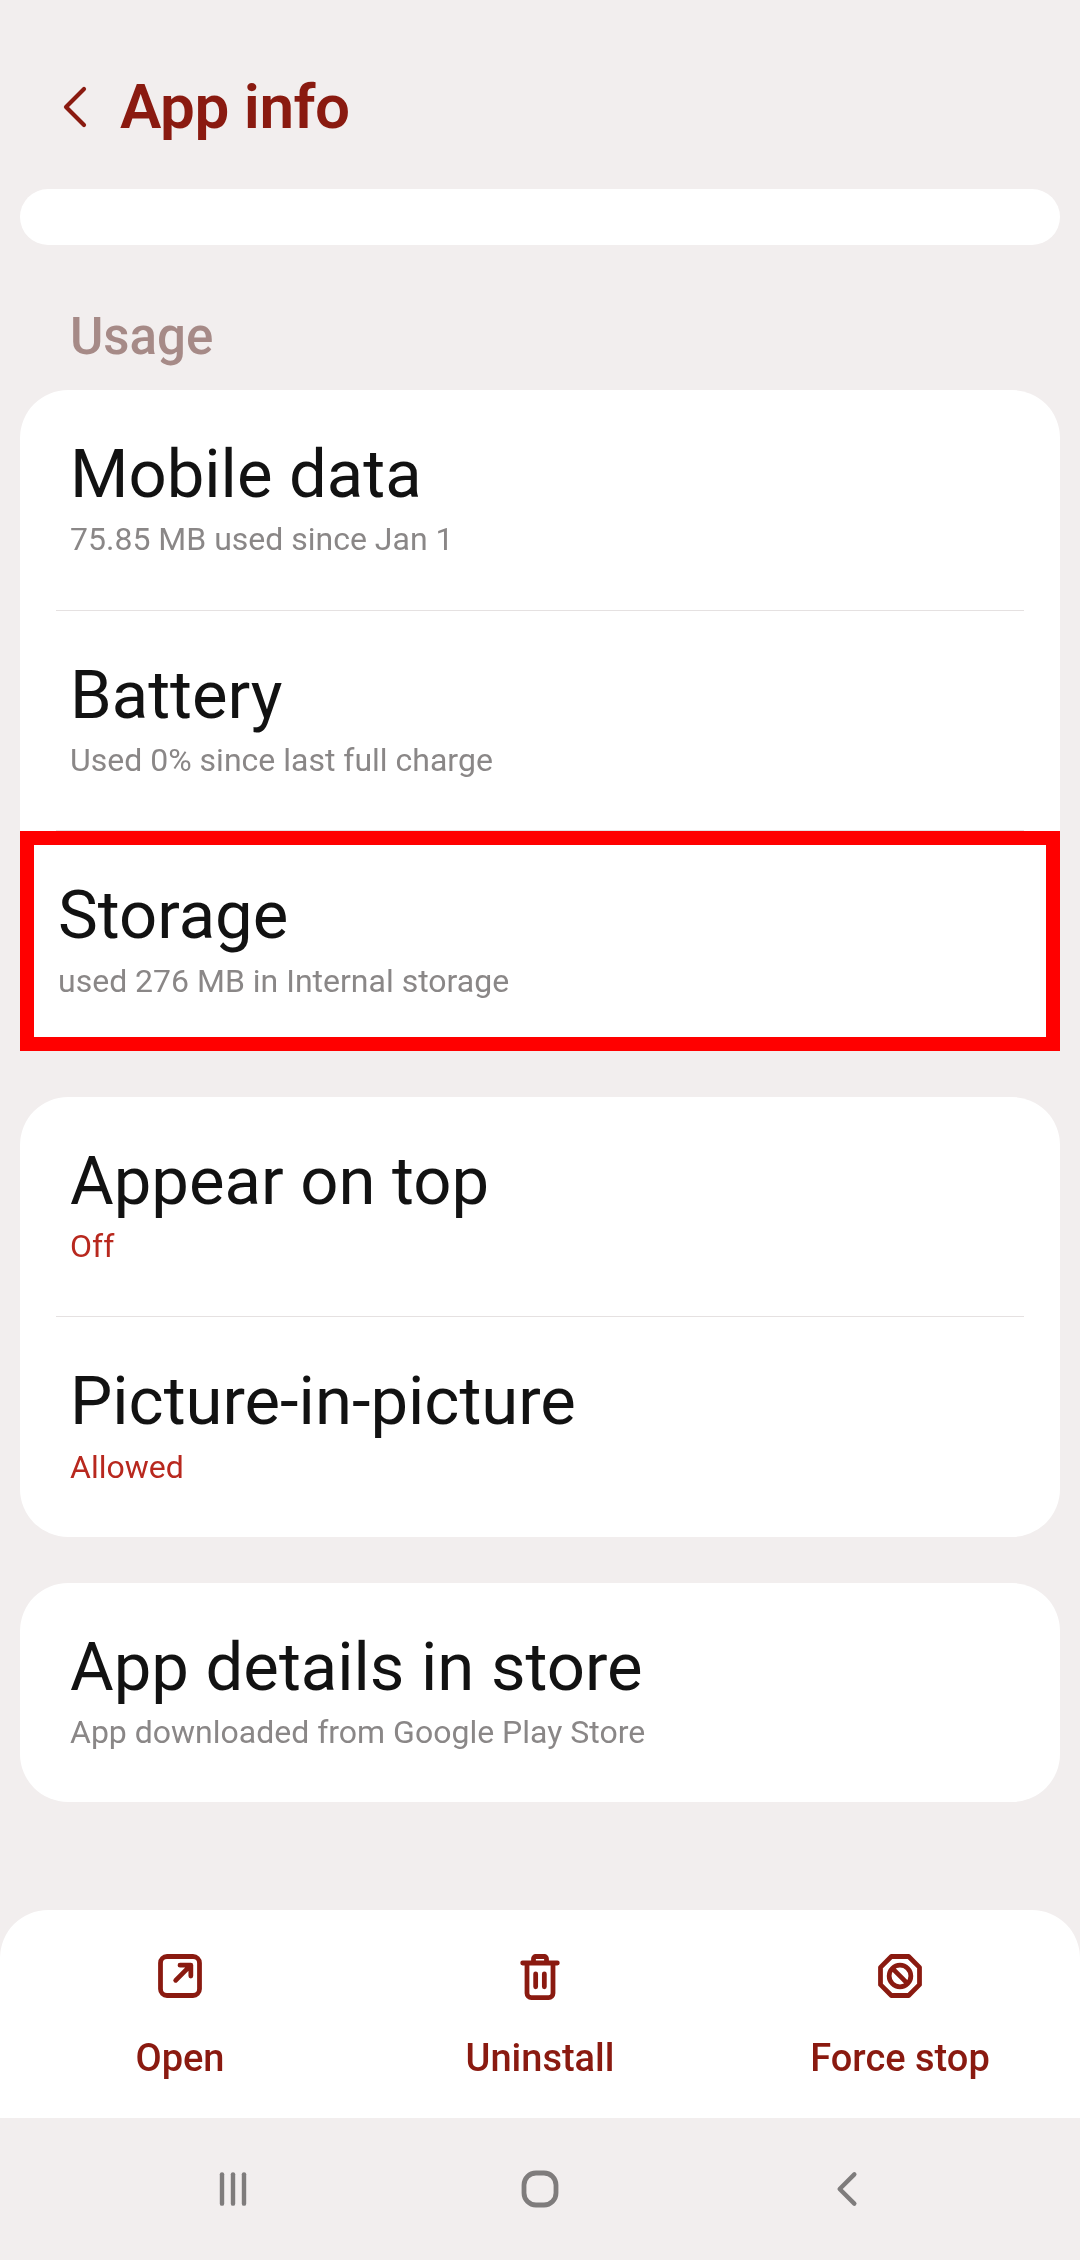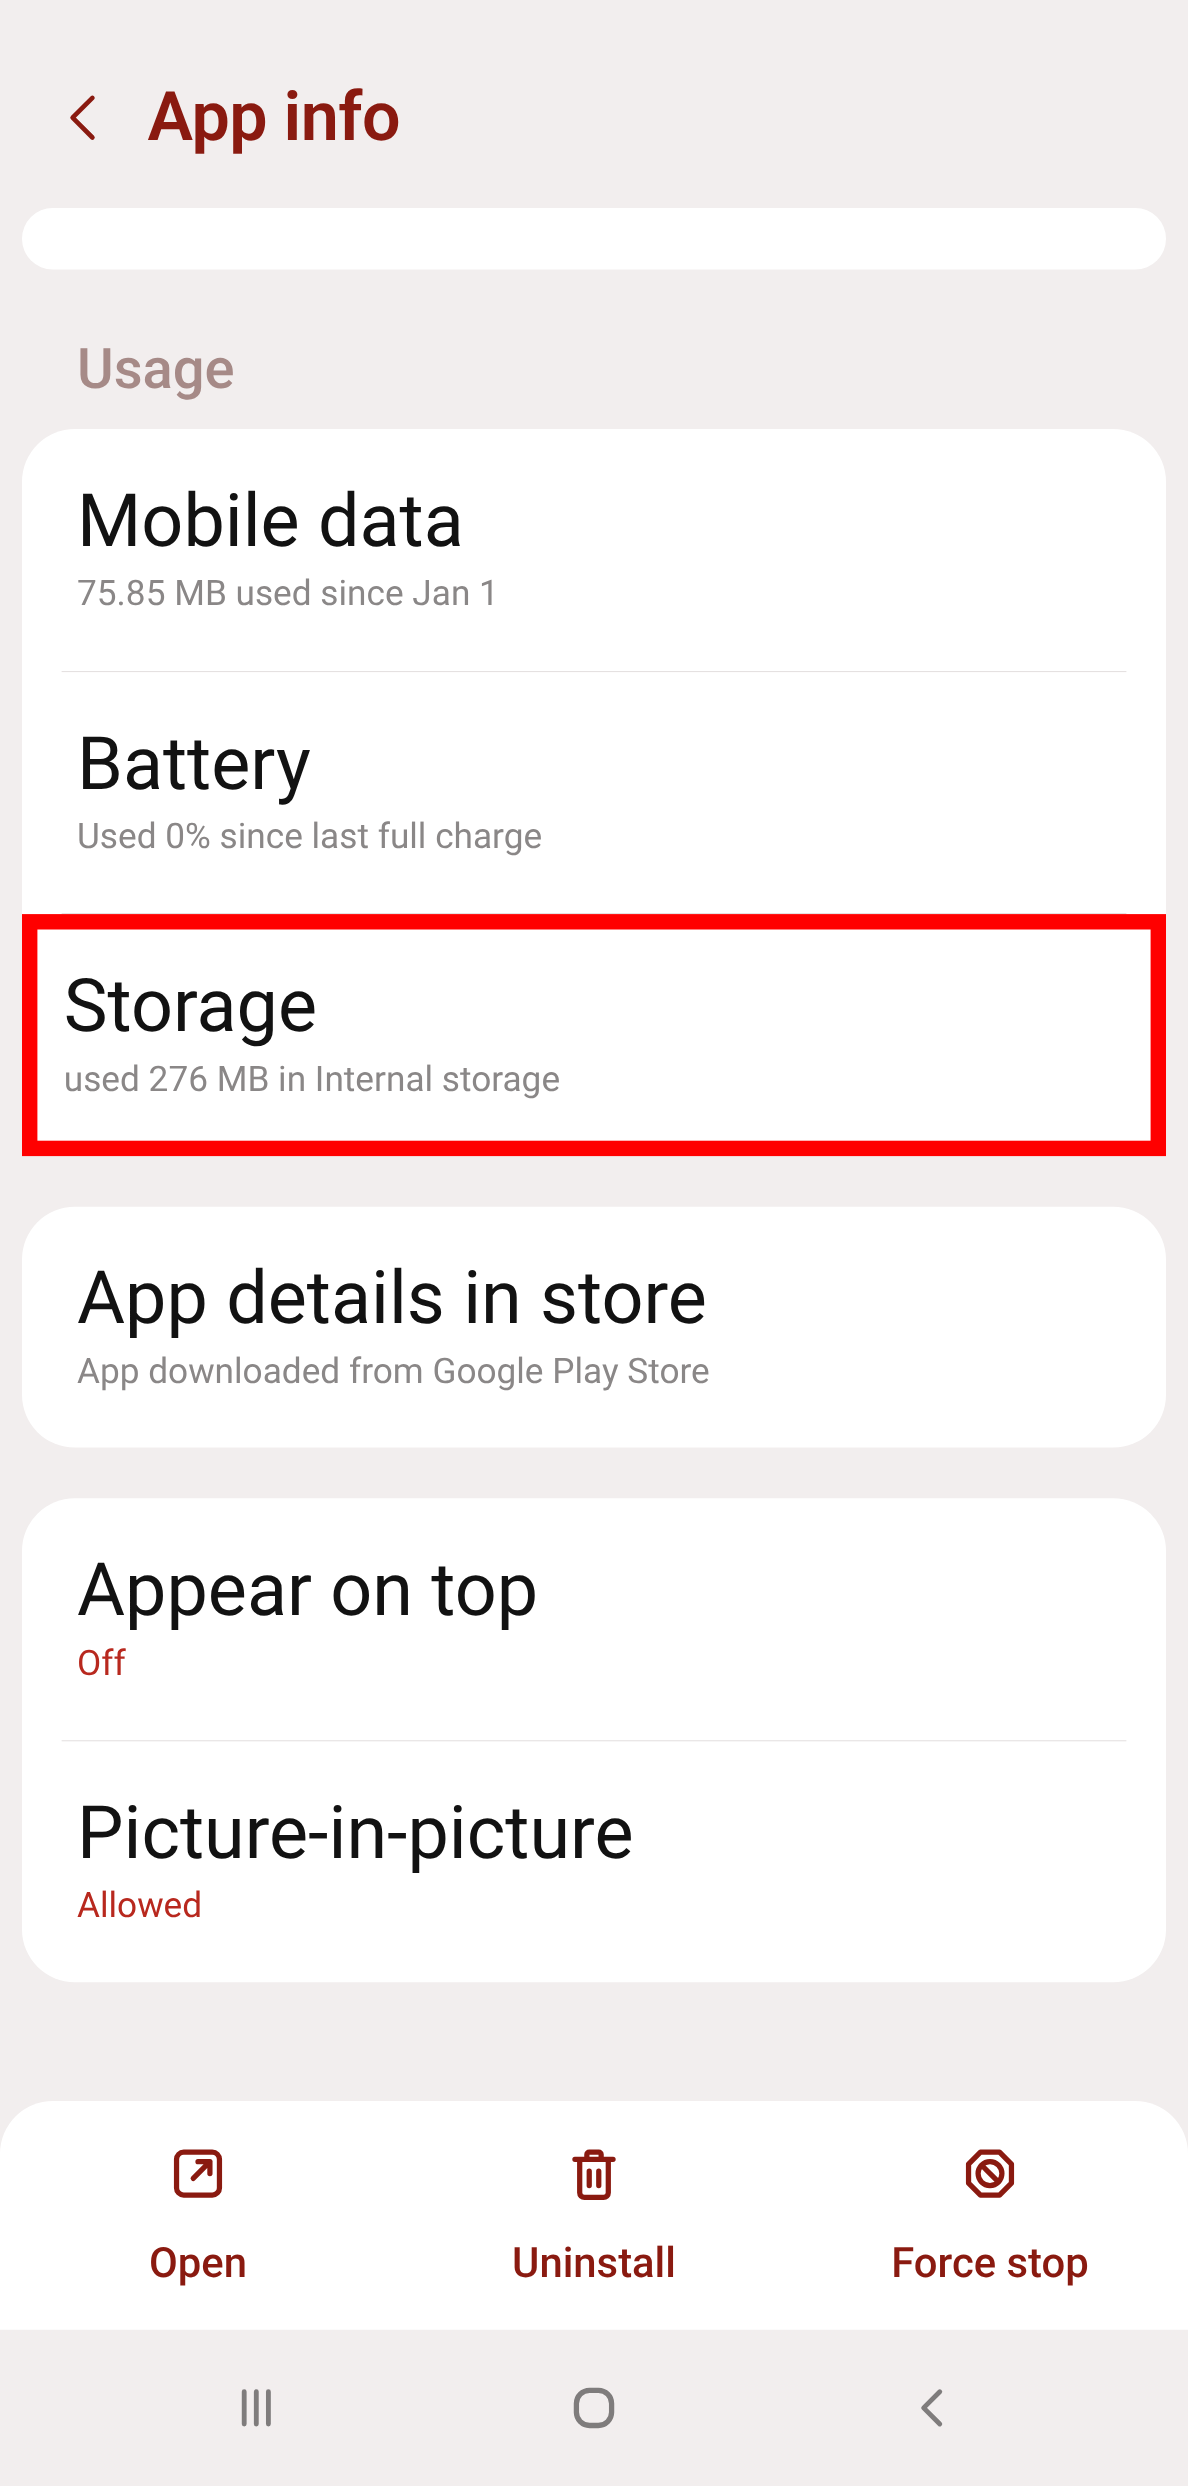--- a/index.html
+++ b/index.html
@@ -18,21 +18,21 @@
     .page {
       width: 100%;
       height: 100%;
       display: flex;
       flex-direction: column;
     }
     .header {
       display: flex;
       align-items: center;
       padding: 70px 50px 30px 50px;
-      gap: 34px;
+      gap: 20px;
     }
     .back-btn {
       width: 50px;
       height: 50px;
       display: flex;
       align-items: center;
       justify-content: center;
       cursor: pointer;
     }
     .back-btn svg {
@@ -182,34 +182,34 @@
       </div>
       <div class="divider-line"></div>
       <div class="list-item highlight">
         <div class="item-title">Storage</div>
         <div class="item-subtitle">used 276 MB in Internal storage</div>
       </div>
     </div>
 
     <div class="card">
       <div class="list-item">
+        <div class="item-title">Appear on top</div>
+        <div class="item-subtitle accent">Off</div>
+      </div>
+      <div class="divider-line"></div>
+      <div class="list-item">
+        <div class="item-title">Picture-in-picture</div>
+        <div class="item-subtitle accent">Allowed</div>
+      </div>
+    </div>
+
+    <div class="card">
+      <div class="list-item">
         <div class="item-title">App details in store</div>
         <div class="item-subtitle">App downloaded from Google Play Store</div>
-      </div>
-    </div>
-
-    <div class="card">
-      <div class="list-item">
-        <div class="item-title">Appear on top</div>
-        <div class="item-subtitle accent">Off</div>
-      </div>
-      <div class="divider-line"></div>
-      <div class="list-item">
-        <div class="item-title">Picture-in-picture</div>
-        <div class="item-subtitle accent">Allowed</div>
       </div>
     </div>
   </div>
 
   <div class="bottom-actions">
     <div class="action-btn">
       <div class="action-icon">
         <svg viewBox="0 0 24 24">
           <rect x="3" y="3" width="18" height="18" rx="3" stroke="#8a1a10" stroke-width="2.2" fill="none"></rect>
           <path d="M10 14 L17 7 M12 7 H17 V12" stroke="#8a1a10" stroke-width="2.2" fill="none" stroke-linecap="round" stroke-linejoin="round"></path>

